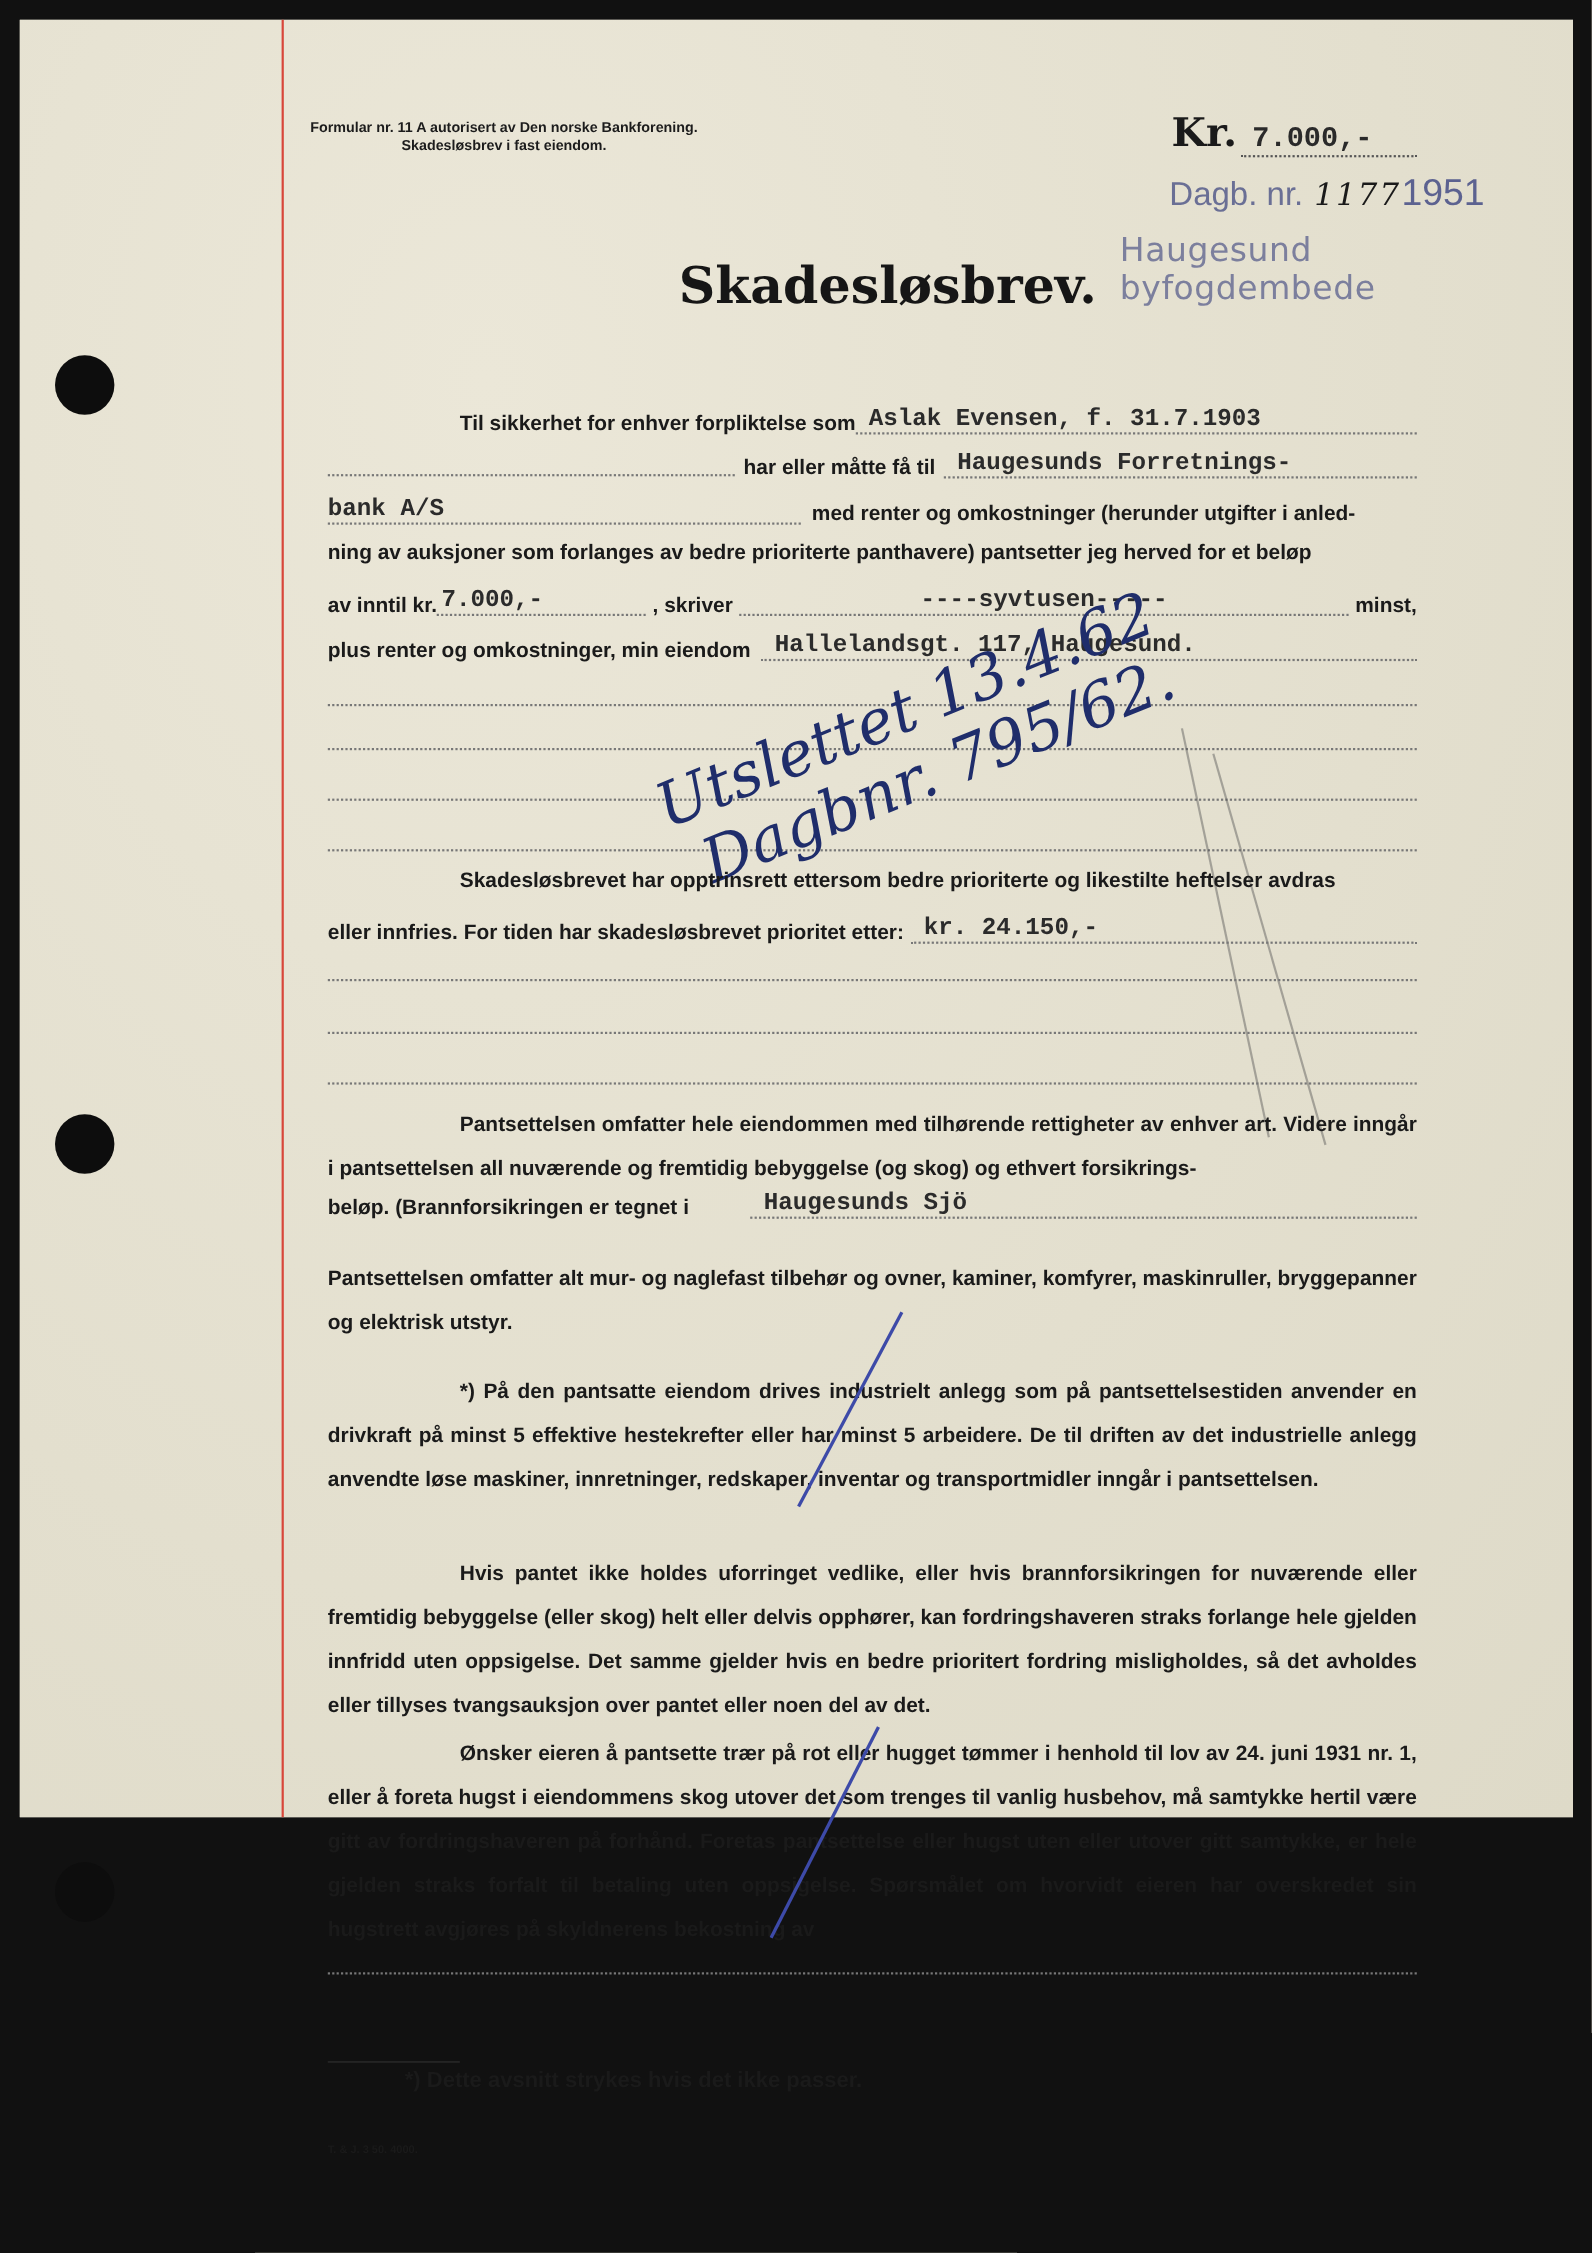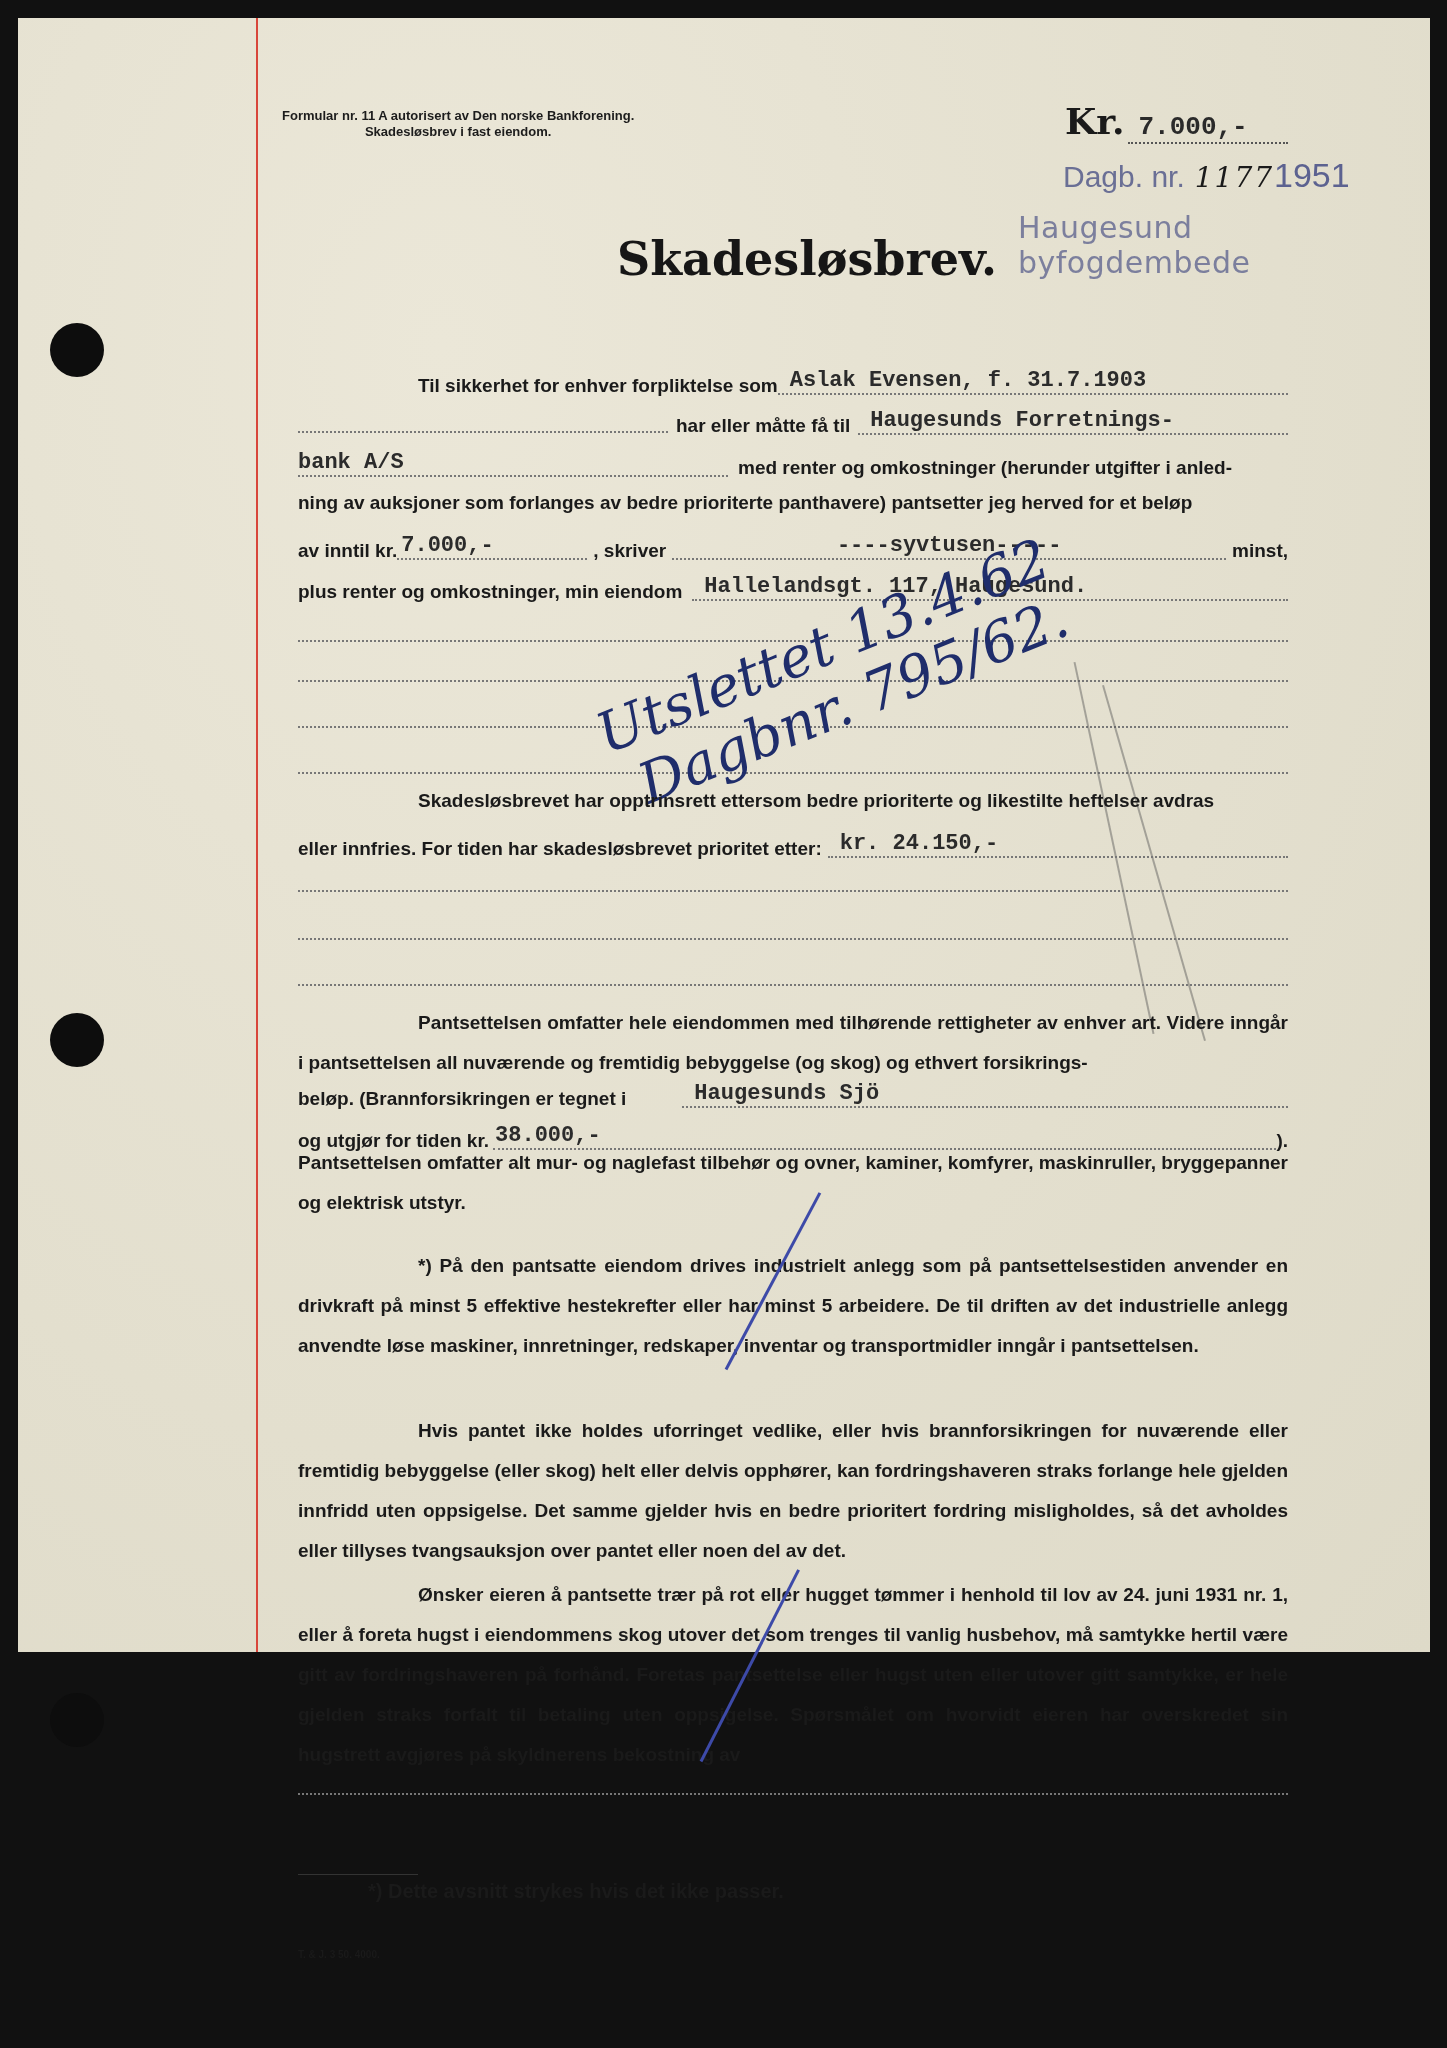--- a/index.html
+++ b/index.html
@@ -175,27 +175,20 @@
 
   <div class="para" style="left:280px; width:990px; top:985px;">
     <span class="ind"></span><span>Pantsettelsen omfatter hele eiendommen med tilhørende rettigheter av enhver art. Videre inngår i pantsettelsen all nuværende og fremtidig bebyggelse (og skog) og ethvert forsikrings-</span>
   </div>
   <div class="line" style="left:280px; width:990px; top:1063px;gap:48px;">
     <span>beløp. (Brannforsikringen er tegnet i</span>
     <span class="fill-with-text" style="margin-left:8px;">
       <span class="typed">Haugesunds Sjö</span>
     </span>
   </div>
-  <div class="line" style="left:280px; width:990px; top:1105px;">
-    <span>og utgjør for tiden kr.</span>
-    <span class="fill-with-text" style="margin-left:4px;">
-      <span class="typed" style="padding-left:2px;">38.000,-</span>
-    </span>
-    <span>).</span>
-  </div>
   <div class="para" style="left:280px; width:990px; top:1125px;">
     <span>Pantsettelsen omfatter alt mur- og naglefast tilbehør og ovner, kaminer, komfyrer, maskinruller, bryggepanner og elektrisk utstyr.</span>
   </div>
 
   <div class="para" style="left:280px; width:990px; top:1228px;">
     <span class="ind"></span><span>*) På den pantsatte eiendom drives industrielt anlegg som på pantsettelsestiden anvender en drivkraft på minst 5 effektive hestekrefter eller har minst 5 arbeidere.  De til driften av det industrielle anlegg anvendte løse maskiner, innretninger, redskaper, inventar og transportmidler inngår i pantsettelsen.</span>
   </div>
   <div class="strike" style="left:708px; top:1350px; width:200px; transform:rotate(-62deg);"></div>
 
   <div class="para" style="left:280px; width:990px; top:1393px;">

